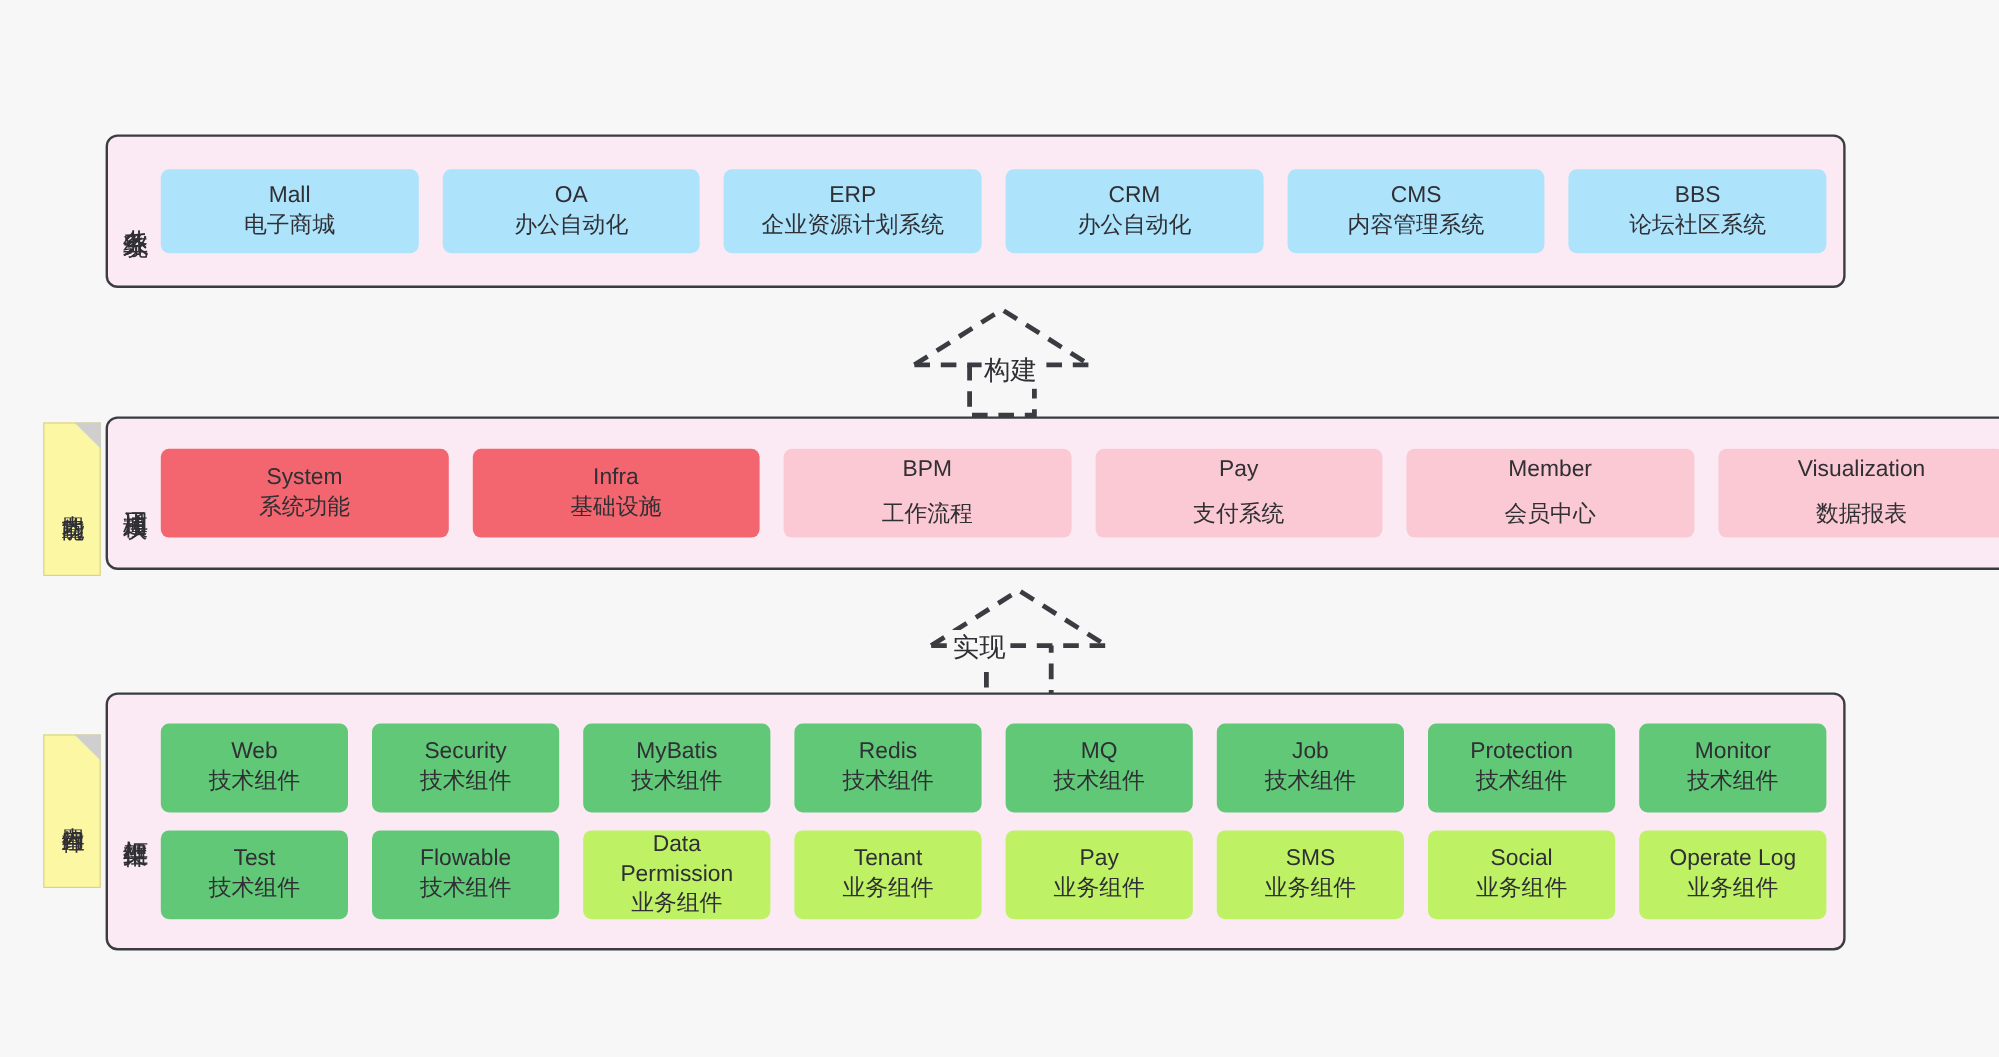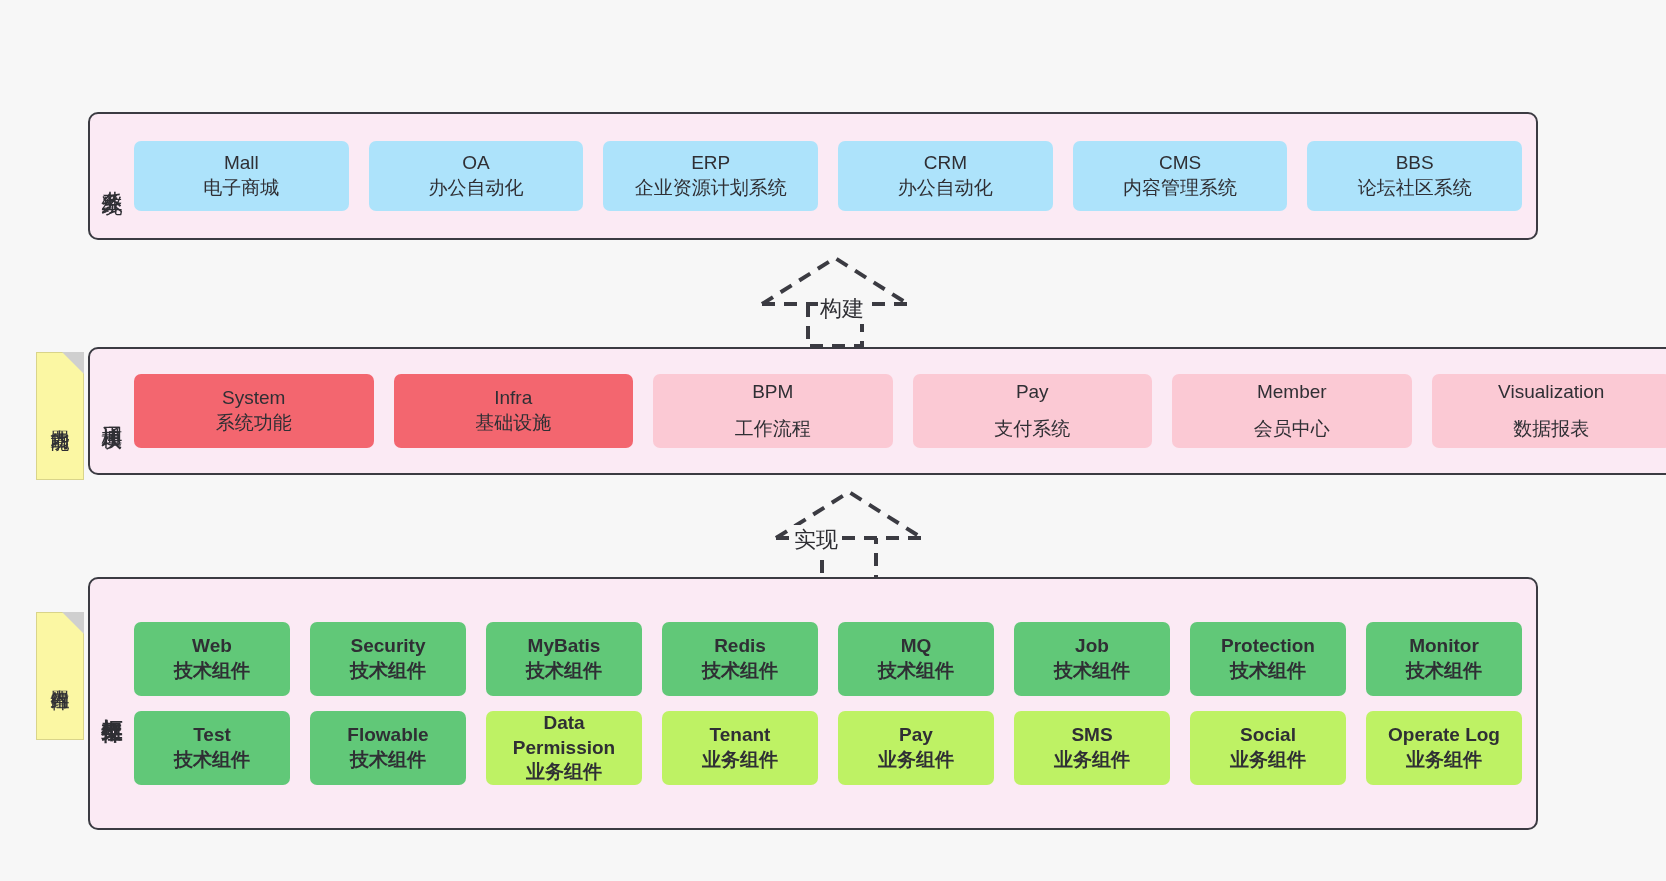--- a/index.html
+++ b/index.html
@@ -84,21 +84,21 @@
   
   .c-blue      { background: #ade3fb; }
   .c-red       { background: #f3666f; }
   .c-pink      { background: #fbc9d4; gap: 12px; }
   .c-green     { background: #61c878; }
   .c-greenlite { background: #bef264; }
 
   
   #band-business { left: 88px;  top: 112px; width: 1450px; height: 128px; }
   #band-common   { left: 88px;  top: 347px; width: 1599px; height: 128px; }
-  #band-frame    { left: 88px;  top: 577px; width: 1450px; height: 253px; font-weight: bold; }
+  #band-frame    { left: 88px;  top: 577px; width: 1450px; height: 215px; }
 
   #band-business .node { height: 70px; }
   #band-common   .node { height: 74px; }
   #band-frame    .node { height: 74px; }
 
   
   .note {
     position: absolute;
     box-sizing: border-box;
     width: 48px;

